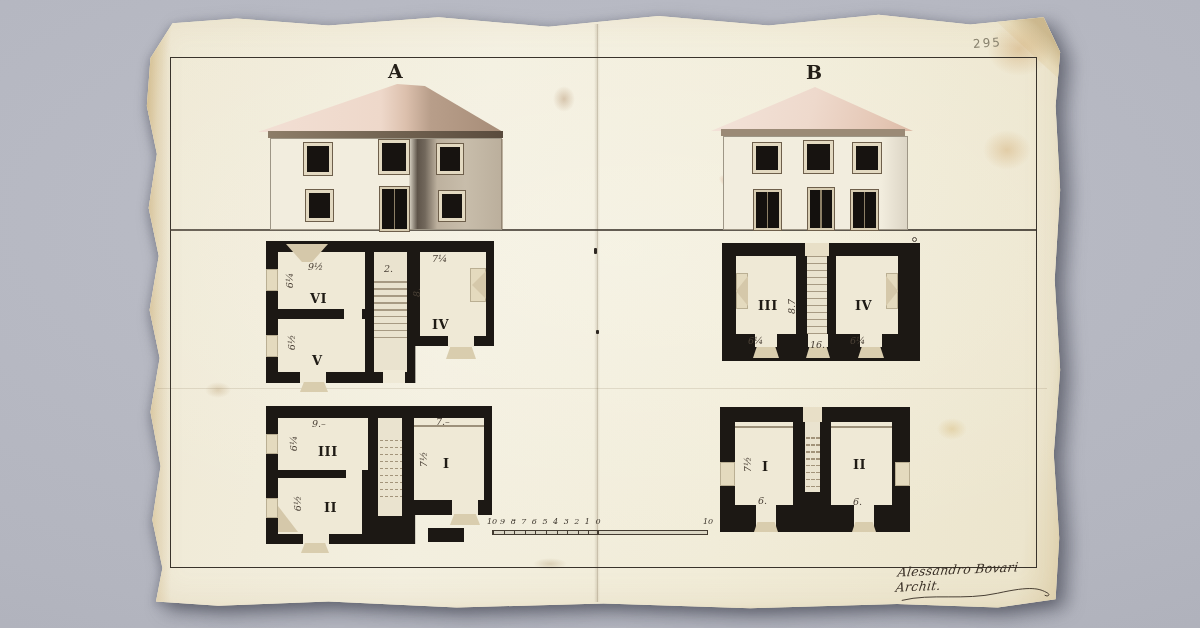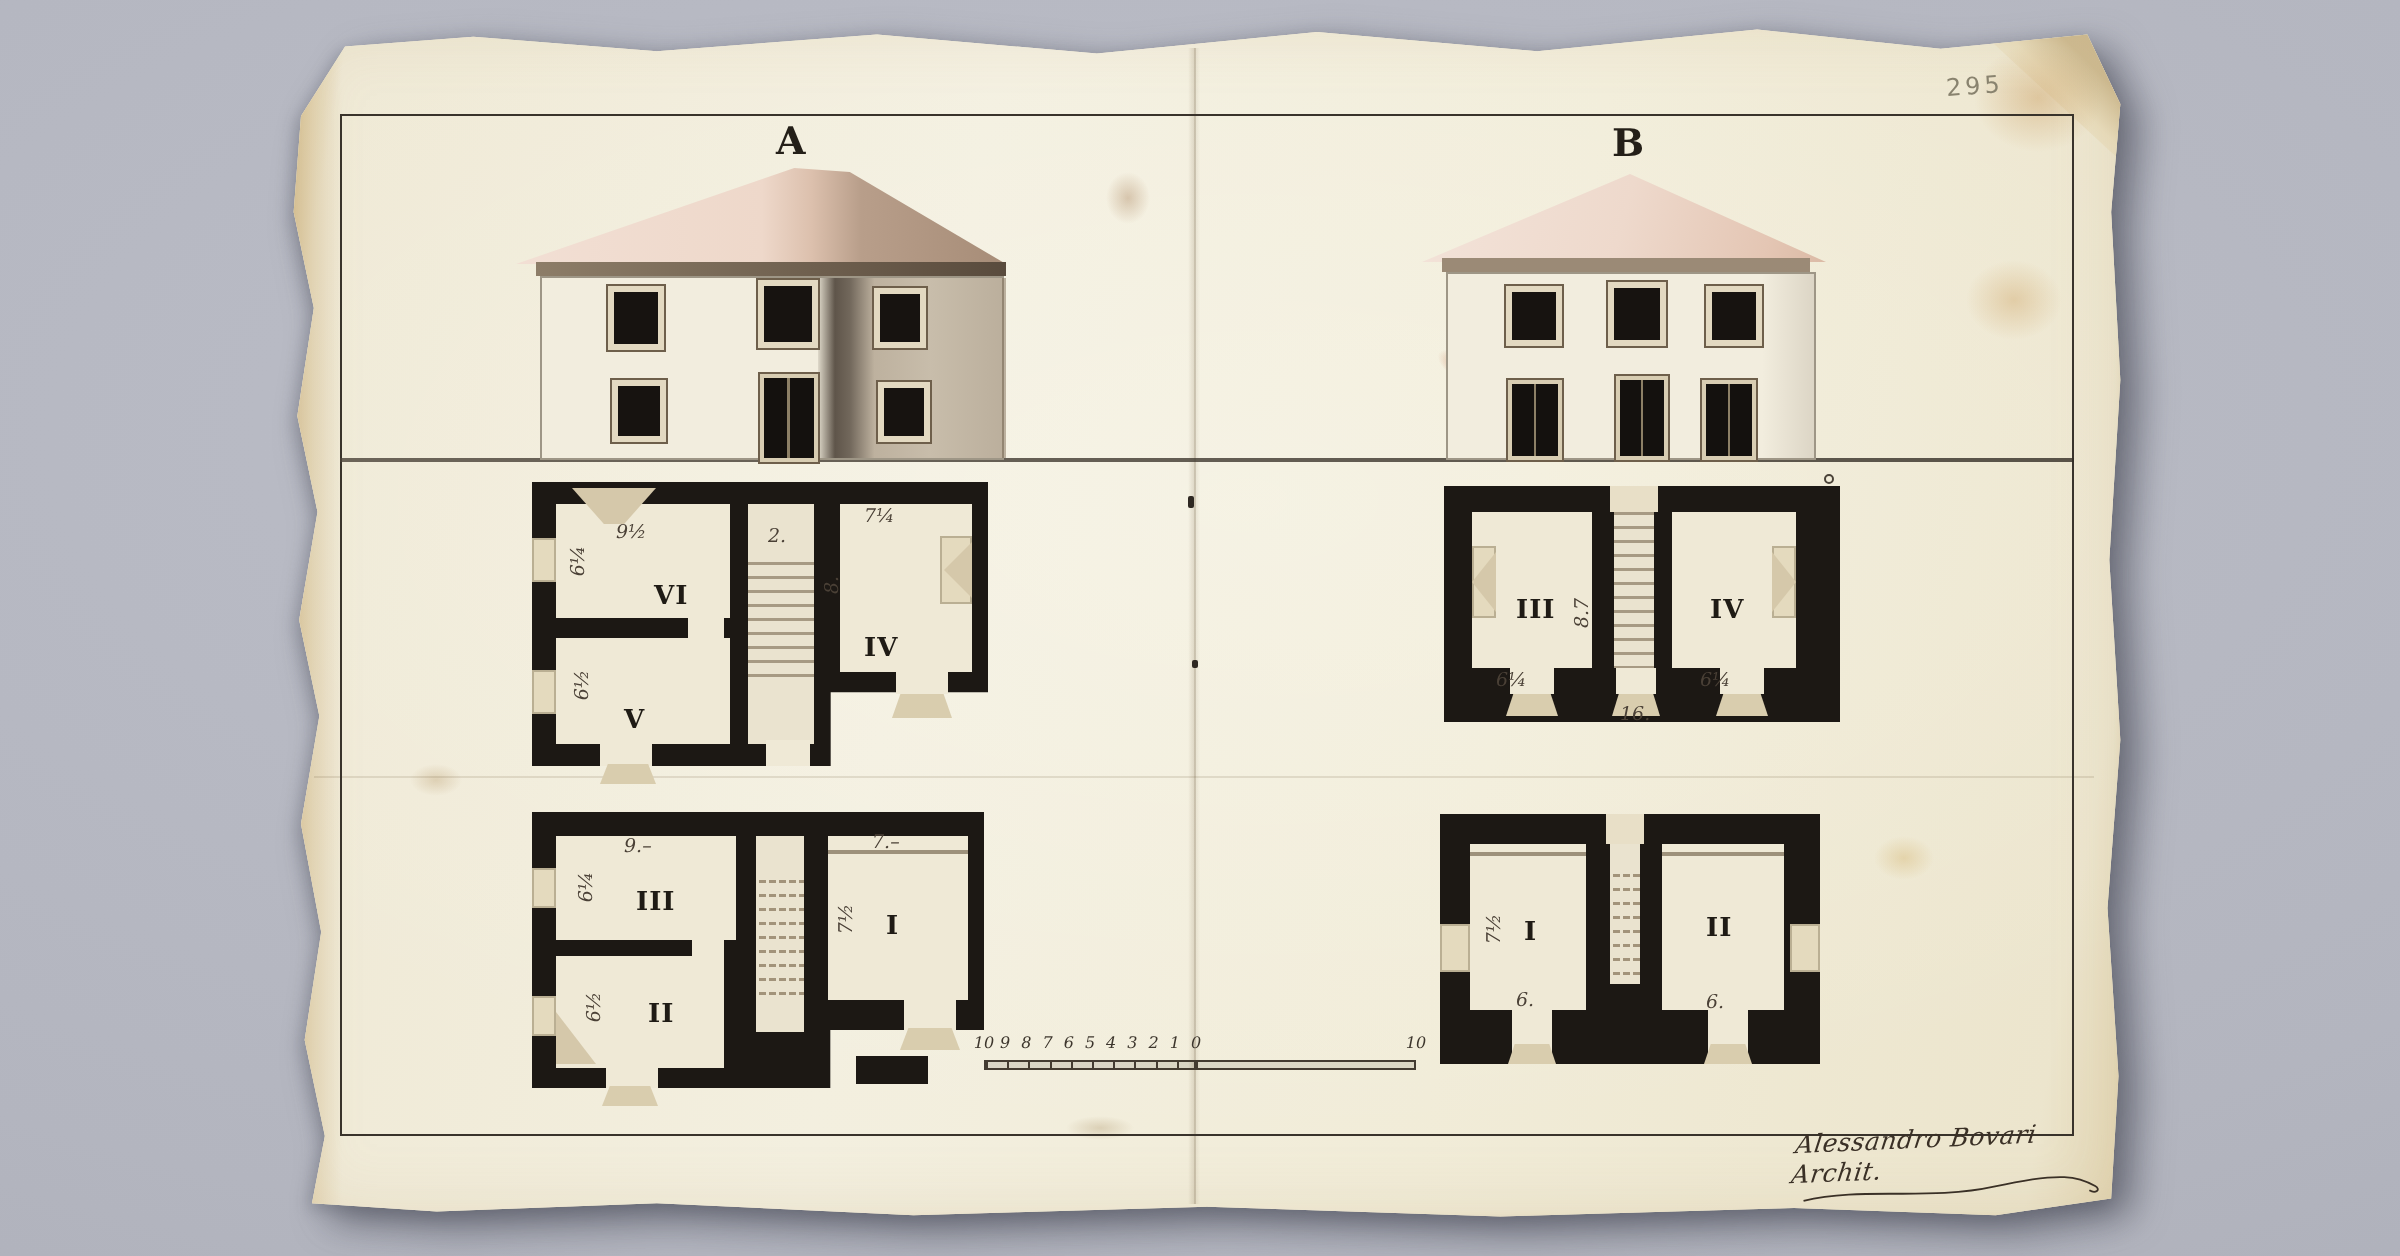--- a/index.html
+++ b/index.html
@@ -166,21 +166,21 @@
         <div class="gap" style="left:182px;top:95px;width:26px;height:11px;"></div>
         <div class="thr" style="left:180px;top:106px;width:30px;height:12px;"></div>
         <div class="gap" style="left:34px;top:129px;width:26px;height:13px;"></div>
         <div class="thr" style="left:34px;top:141px;width:28px;height:10px;"></div>
         <div class="gap" style="left:117px;top:129px;width:22px;height:13px;"></div>
         <div class="niche" style="left:0;top:28px;width:12px;height:22px;"></div>
         <div class="niche" style="left:0;top:94px;width:12px;height:22px;"></div>
         <div class="fp fp-down" style="left:20px;top:3px;width:42px;height:18px;"></div>
         <div class="niche" style="left:204px;top:27px;width:16px;height:34px;"></div>
         <div class="fp fp-left" style="left:206px;top:30px;width:14px;height:28px;"></div>
-        <div class="rlbl" style="left:44px;top:50px;margin-left:17px;">VI</div>
+        <div class="rlbl" style="left:44px;top:50px;">VI</div>
         <div class="rlbl" style="left:46px;top:112px;">V</div>
         <div class="rlbl" style="left:166px;top:76px;">IV</div>
         <div class="dim" style="left:42px;top:20px;">9½</div>
         <div class="dim" style="left:118px;top:22px;">2.</div>
         <div class="dim" style="left:166px;top:12px;">7¼</div>
         <div class="dim dim-v" style="left:16px;top:34px;">6¼</div>
         <div class="dim dim-v" style="left:18px;top:96px;">6½</div>
         <div class="dim dim-v" style="left:146px;top:46px;">8.</div>
       </div>
 
@@ -197,21 +197,21 @@
         <div class="gap" style="left:138px;top:91px;width:22px;height:13px;"></div>
         <div class="thr" style="left:136px;top:104px;width:26px;height:11px;"></div>
         <div class="niche" style="left:14px;top:30px;width:12px;height:36px;"></div>
         <div class="fp fp-left" style="left:14px;top:33px;width:12px;height:30px;"></div>
         <div class="niche" style="left:164px;top:30px;width:12px;height:36px;"></div>
         <div class="fp fp-right" style="left:164px;top:33px;width:12px;height:30px;"></div>
         <div class="ring" style="left:190px;top:-6px;"></div>
         <div class="rlbl" style="left:36px;top:55px;">III</div>
         <div class="rlbl" style="left:133px;top:55px;">IV</div>
         <div class="dim" style="left:26px;top:92px;">6¼</div>
-        <div class="dim" style="left:88px;top:109px;">16.</div>
+        <div class="dim" style="left:88px;top:96px;">16.</div>
         <div class="dim" style="left:128px;top:92px;">6¼</div>
         <div class="dim dim-v" style="left:62px;top:58px;">8.7</div>
       </div>
 
       <div class="plan" style="left:121px;top:396px;width:226px;height:138px;">
         <div class="blk" style="inset:0;clip-path:polygon(0 0,100% 0,100% 79%,66% 79%,66% 100%,0 100%);"></div>
         <div class="blk" style="left:162px;top:122px;width:36px;height:14px;"></div>
         <div class="room" style="left:12px;top:12px;width:90px;height:52px;"></div>
         <div class="room" style="left:12px;top:72px;width:84px;height:56px;"></div>
         <div class="gap" style="left:80px;top:64px;width:16px;height:8px;"></div>

